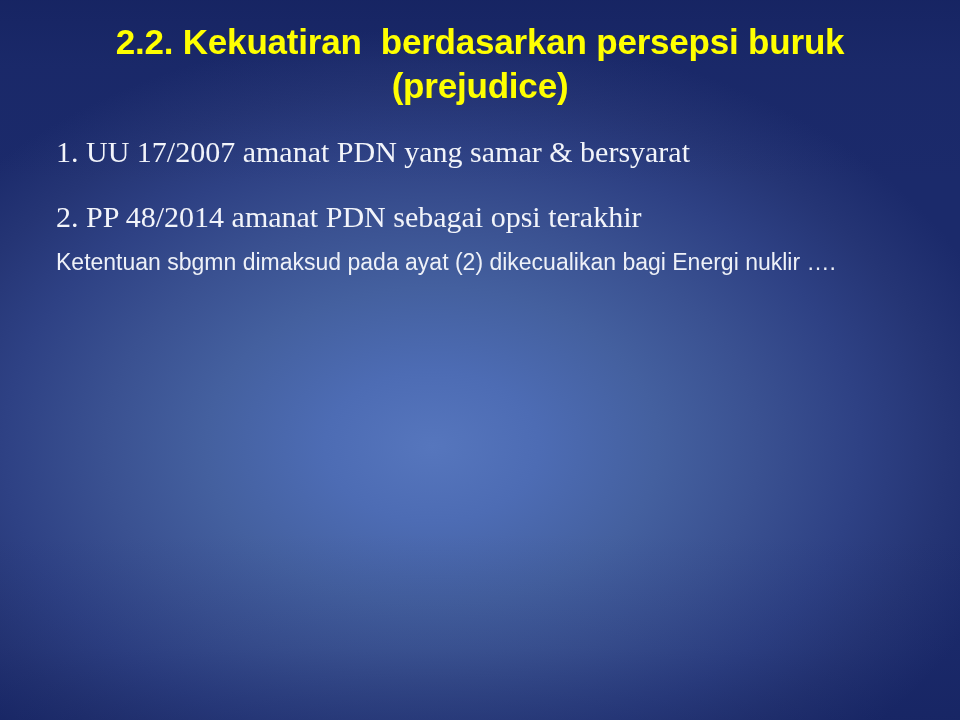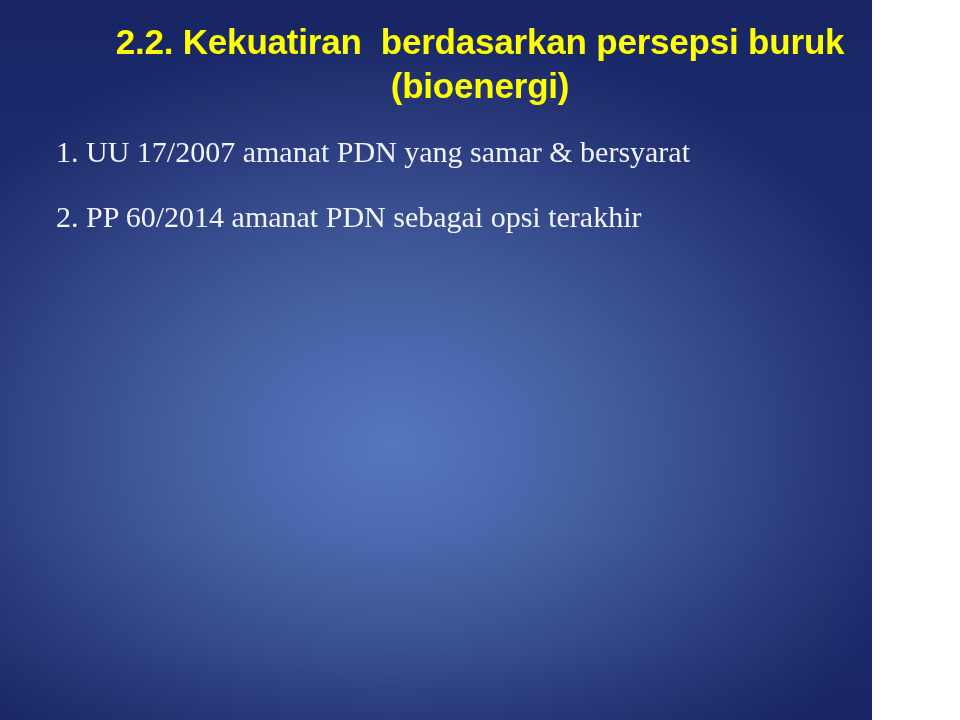--- a/index.html
+++ b/index.html
@@ -8,21 +8,21 @@
   }
   body {
     width: 960px;
     height: 720px;
     overflow: hidden;
     font-family: "Liberation Sans", sans-serif;
   }
 
   #slide {
     position: relative;
-    width: 872px;
+    width: 960px;
     height: 720px;
     box-sizing: border-box;
     background-color: #1c2f73;
     background-image:
       radial-gradient(ellipse 62% 58% at 45% 62%,
         #5676bd 0%,
         #4d6cb4 18%,
         #44609f 38%,
         #3a5191 55%,
         #2e4184 72%,
@@ -102,29 +102,30 @@
   .gap-3 { height: 8px; }
 </style>
 </head>
 <body>
 
 <div id="slide">
   <div id="content">
 
     <div class="title-block">
       <div class="slide-title">2.2. Kekuatiran  berdasarkan persepsi buruk</div>
-      <div class="slide-title">(bioenergi)</div>
+      <div class="slide-title">(prejudice)</div>
     </div>
 
     <div class="body-block">
 
       <div class="item-heading">1. UU 17/2007 amanat PDN yang samar &amp; bersyarat</div>
       <div class="gap-1"></div>
 
       <div class="gap-2"></div>
 
-      <div class="item-heading">2. PP 60/2014 amanat PDN sebagai opsi terakhir</div>
+      <div class="item-heading">2. PP 48/2014 amanat PDN sebagai opsi terakhir</div>
       <div class="gap-3"></div>
+      <div class="item-para">Ketentuan sbgmn dimaksud pada ayat (2) dikecualikan bagi Energi nuklir ….</div>
 
     </div>
 
   </div>
 </div>
 
 </body></html>

